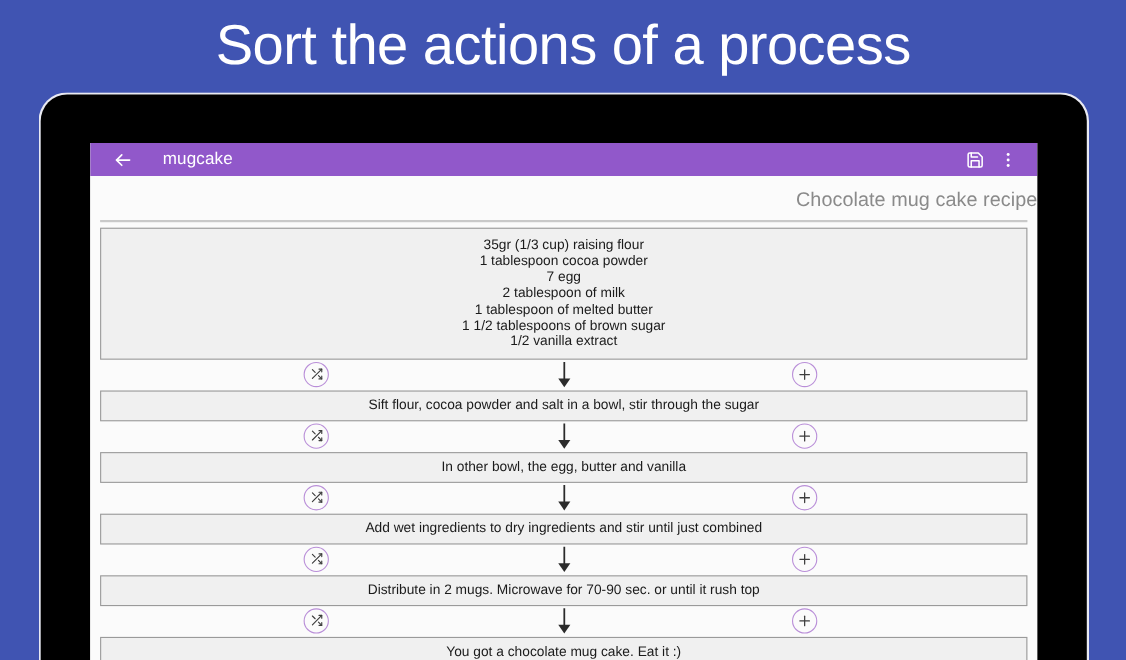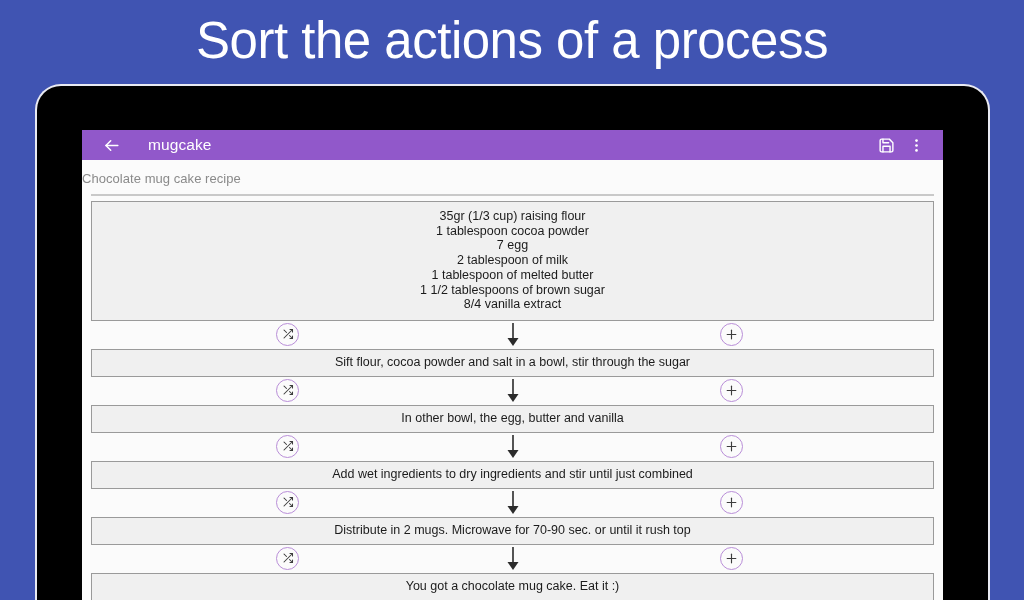--- a/index.html
+++ b/index.html
@@ -89,23 +89,23 @@
 
   
   #app-content {
     position: relative;
     height: 478px;
     background: #fbfbfb;
     padding: 0;
   }
 
   #process-title {
-    text-align: left;
+    text-align: right;
     color: #8a8a8a;
-    font-size: 13px;
+    font-size: 18px;
     padding: 11px 0 8px 0;
     letter-spacing: 0.05px;
   }
 
   #title-divider {
     height: 2px;
     background: #c9c9c9;
     margin: 0 9px 5px 9px;
   }
 
@@ -222,21 +222,21 @@
         <div id="process-title">Chocolate mug cake recipe</div>
         <div id="title-divider"></div>
 
         <div class="card" id="ingredients-card">
           <div class="ing-line">35gr (1/3 cup) raising flour</div>
           <div class="ing-line">1 tablespoon cocoa powder</div>
           <div class="ing-line">7 egg</div>
           <div class="ing-line">2 tablespoon of milk</div>
           <div class="ing-line">1 tablespoon of melted butter</div>
           <div class="ing-line">1 1/2 tablespoons of brown sugar</div>
-          <div class="ing-line">8/4 vanilla extract</div>
+          <div class="ing-line">1/2 vanilla extract</div>
         </div>
 
         <div class="connector-row">
           <div class="conn-shuffle">
             <svg width="12" height="12" viewBox="0 0 24 24" fill="none" stroke="#3d3d3d" stroke-width="2.1" stroke-linecap="round" stroke-linejoin="round">
               <polyline points="16,3 21,3 21,8"></polyline>
                 <line x1="4" y1="20" x2="21" y2="3"></line>
               <polyline points="21,16 21,21 16,21"></polyline>
                 <line x1="15" y1="15" x2="21" y2="21"></line>
               <line x1="4" y1="4" x2="9" y2="9"></line>

